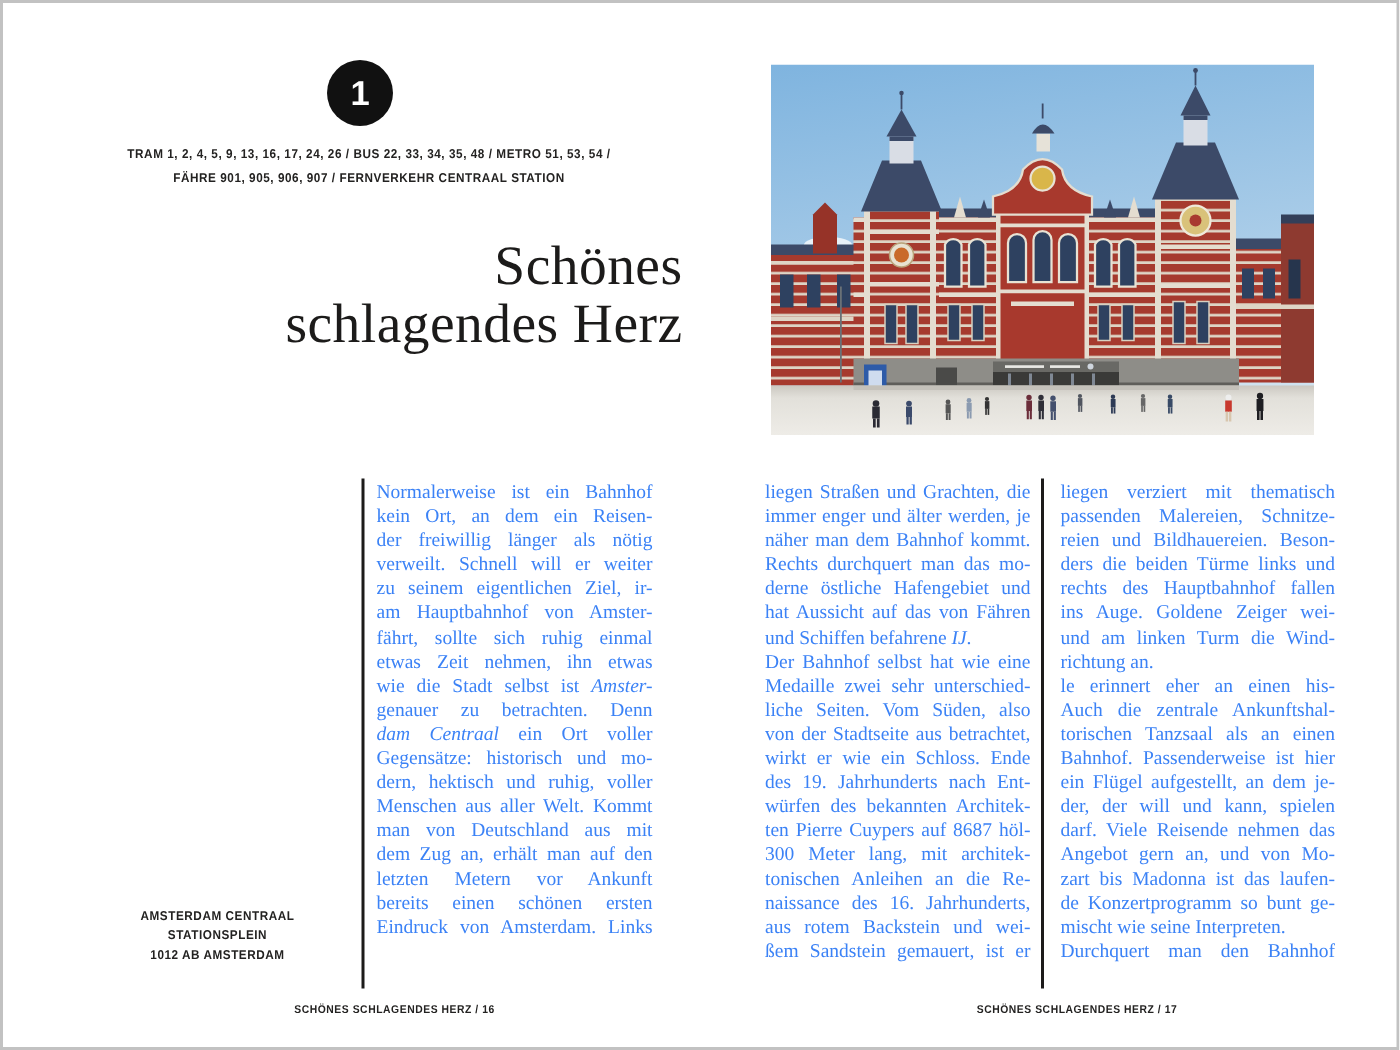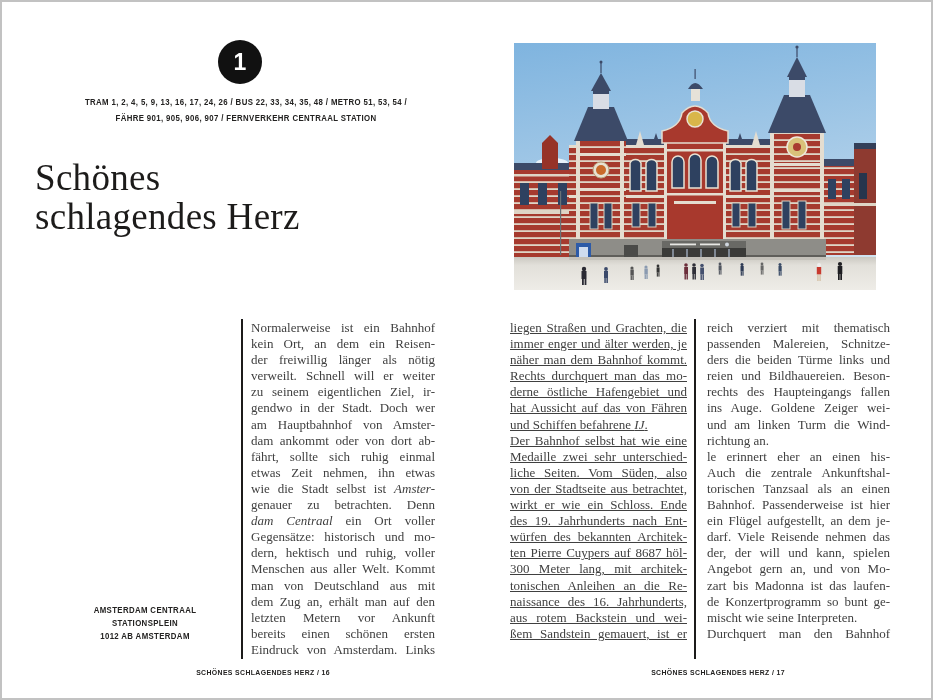--- a/index.html
+++ b/index.html
@@ -19,25 +19,25 @@
 
   
   .cond{
     font-family:"Liberation Sans", sans-serif;font-weight:bold;color:#232221;
     letter-spacing:0.4px;transform:scaleX(0.92);transform-origin:50% 50%;
   }
 
   .transit{left:42px;top:92px;width:404px;text-align:center;
     font-size:8.5px;line-height:16px;}
 
-  .title{left:33px;top:156px;width:420px;text-align:left;
+  .title{left:33px;top:156px;width:420px;text-align:right;
     font-size:37px;line-height:39px;letter-spacing:0.3px;color:#1c1b1a;}
 
   
-  .col{font-size:13px;line-height:16.1px;color:#404040;}
+  .col{font-size:13px;line-height:16.1px;color:#3b82f6;}
   .col .tl{text-align:justify;text-align-last:justify;white-space:nowrap;}
   .col .tl.flush{text-align-last:left;}
   .rule{width:2px;background:#1c1b1a;}
 
   .address{left:53px;top:602px;width:180px;text-align:center;
     font-size:8.5px;line-height:13px;}
   .address .pl{white-space:nowrap;}
 
   .footer{top:665px;width:320px;text-align:center;font-size:7.5px;line-height:12px;}
   .footer-left{left:101px;}
@@ -64,23 +64,21 @@
   </div>
 
   <div class="abs rule" style="left:239px;top:317px;height:340px;"></div>
 
   <div class="abs col" style="left:249px;top:318px;width:184px;">
       <div class="tl">Normalerweise ist ein Bahnhof</div>
       <div class="tl">kein Ort, an dem ein Reisen-</div>
       <div class="tl">der freiwillig länger als nötig</div>
       <div class="tl">verweilt. Schnell will er weiter</div>
       <div class="tl">zu seinem eigentlichen Ziel, ir-</div>
-      <div class="tl">gendwo in der Stadt. Doch wer</div>
       <div class="tl">am Hauptbahnhof von Amster-</div>
-      <div class="tl">dam ankommt oder von dort ab-</div>
       <div class="tl">fährt, sollte sich ruhig einmal</div>
       <div class="tl">etwas Zeit nehmen, ihn etwas</div>
       <div class="tl">wie die Stadt selbst ist <i>Amster-</i></div>
       <div class="tl">genauer zu betrachten. Denn</div>
       <div class="tl"><i>dam Centraal</i> ein Ort voller</div>
       <div class="tl">Gegensätze: historisch und mo-</div>
       <div class="tl">dern, hektisch und ruhig, voller</div>
       <div class="tl">Menschen aus aller Welt. Kommt</div>
       <div class="tl">man von Deutschland aus mit</div>
       <div class="tl">dem Zug an, erhält man auf den</div>
@@ -307,21 +305,21 @@
       </g>
       <g fill="#1e1e22">
         <circle cx="326" cy="221" r="2.1"></circle>
           <rect x="323.7" y="223" width="4.6" height="8"></rect>
           <rect x="324" y="231" width="1.7" height="6"></rect>
           <rect x="326.3" y="231" width="1.7" height="6"></rect>
       </g>
     </svg>
   </div>
 
-  <div class="abs col" style="left:508px;top:318px;width:177px;text-decoration:underline;">
+  <div class="abs col" style="left:508px;top:318px;width:177px;">
       <div class="tl">liegen Straßen und Grachten, die</div>
       <div class="tl">immer enger und älter werden, je</div>
       <div class="tl">näher man dem Bahnhof kommt.</div>
       <div class="tl">Rechts durchquert man das mo-</div>
       <div class="tl">derne östliche Hafengebiet und</div>
       <div class="tl">hat Aussicht auf das von Fähren</div>
       <div class="tl flush">und Schiffen befahrene <i>IJ</i>.</div>
       <div class="tl">Der Bahnhof selbst hat wie eine</div>
       <div class="tl">Medaille zwei sehr unterschied-</div>
       <div class="tl">liche Seiten. Vom Süden, also</div>
@@ -333,35 +331,35 @@
       <div class="tl">300 Meter lang, mit architek-</div>
       <div class="tl">tonischen Anleihen an die Re-</div>
       <div class="tl">naissance des 16. Jahrhunderts,</div>
       <div class="tl">aus rotem Backstein und wei-</div>
       <div class="tl">ßem Sandstein gemauert, ist er</div>
     </div>
 
   <div class="abs rule" style="left:692px;top:317px;height:340px;"></div>
 
   <div class="abs col" style="left:705px;top:318px;width:183px;">
-      <div class="tl">reich verziert mit thematisch</div>
+      <div class="tl">liegen verziert mit thematisch</div>
       <div class="tl">passenden Malereien, Schnitze-</div>
+      <div class="tl">reien und Bildhauereien. Beson-</div>
       <div class="tl">ders die beiden Türme links und</div>
-      <div class="tl">reien und Bildhauereien. Beson-</div>
-      <div class="tl">rechts des Haupteingangs fallen</div>
+      <div class="tl">rechts des Hauptbahnhof fallen</div>
       <div class="tl">ins Auge. Goldene Zeiger wei-</div>
       <div class="tl">und am linken Turm die Wind-</div>
       <div class="tl flush">richtung an.</div>
       <div class="tl">le erinnert eher an einen his-</div>
       <div class="tl">Auch die zentrale Ankunftshal-</div>
       <div class="tl">torischen Tanzsaal als an einen</div>
       <div class="tl">Bahnhof. Passenderweise ist hier</div>
       <div class="tl">ein Flügel aufgestellt, an dem je-</div>
+      <div class="tl">der, der will und kann, spielen</div>
       <div class="tl">darf. Viele Reisende nehmen das</div>
-      <div class="tl">der, der will und kann, spielen</div>
       <div class="tl">Angebot gern an, und von Mo-</div>
       <div class="tl">zart bis Madonna ist das laufen-</div>
       <div class="tl">de Konzertprogramm so bunt ge-</div>
       <div class="tl flush">mischt wie seine Interpreten.</div>
       <div class="tl">Durchquert man den Bahnhof</div>
     </div>
 
   <div class="abs footer footer-right cond">SCHÖNES SCHLAGENDES HERZ / 17</div>
 
 </div>

